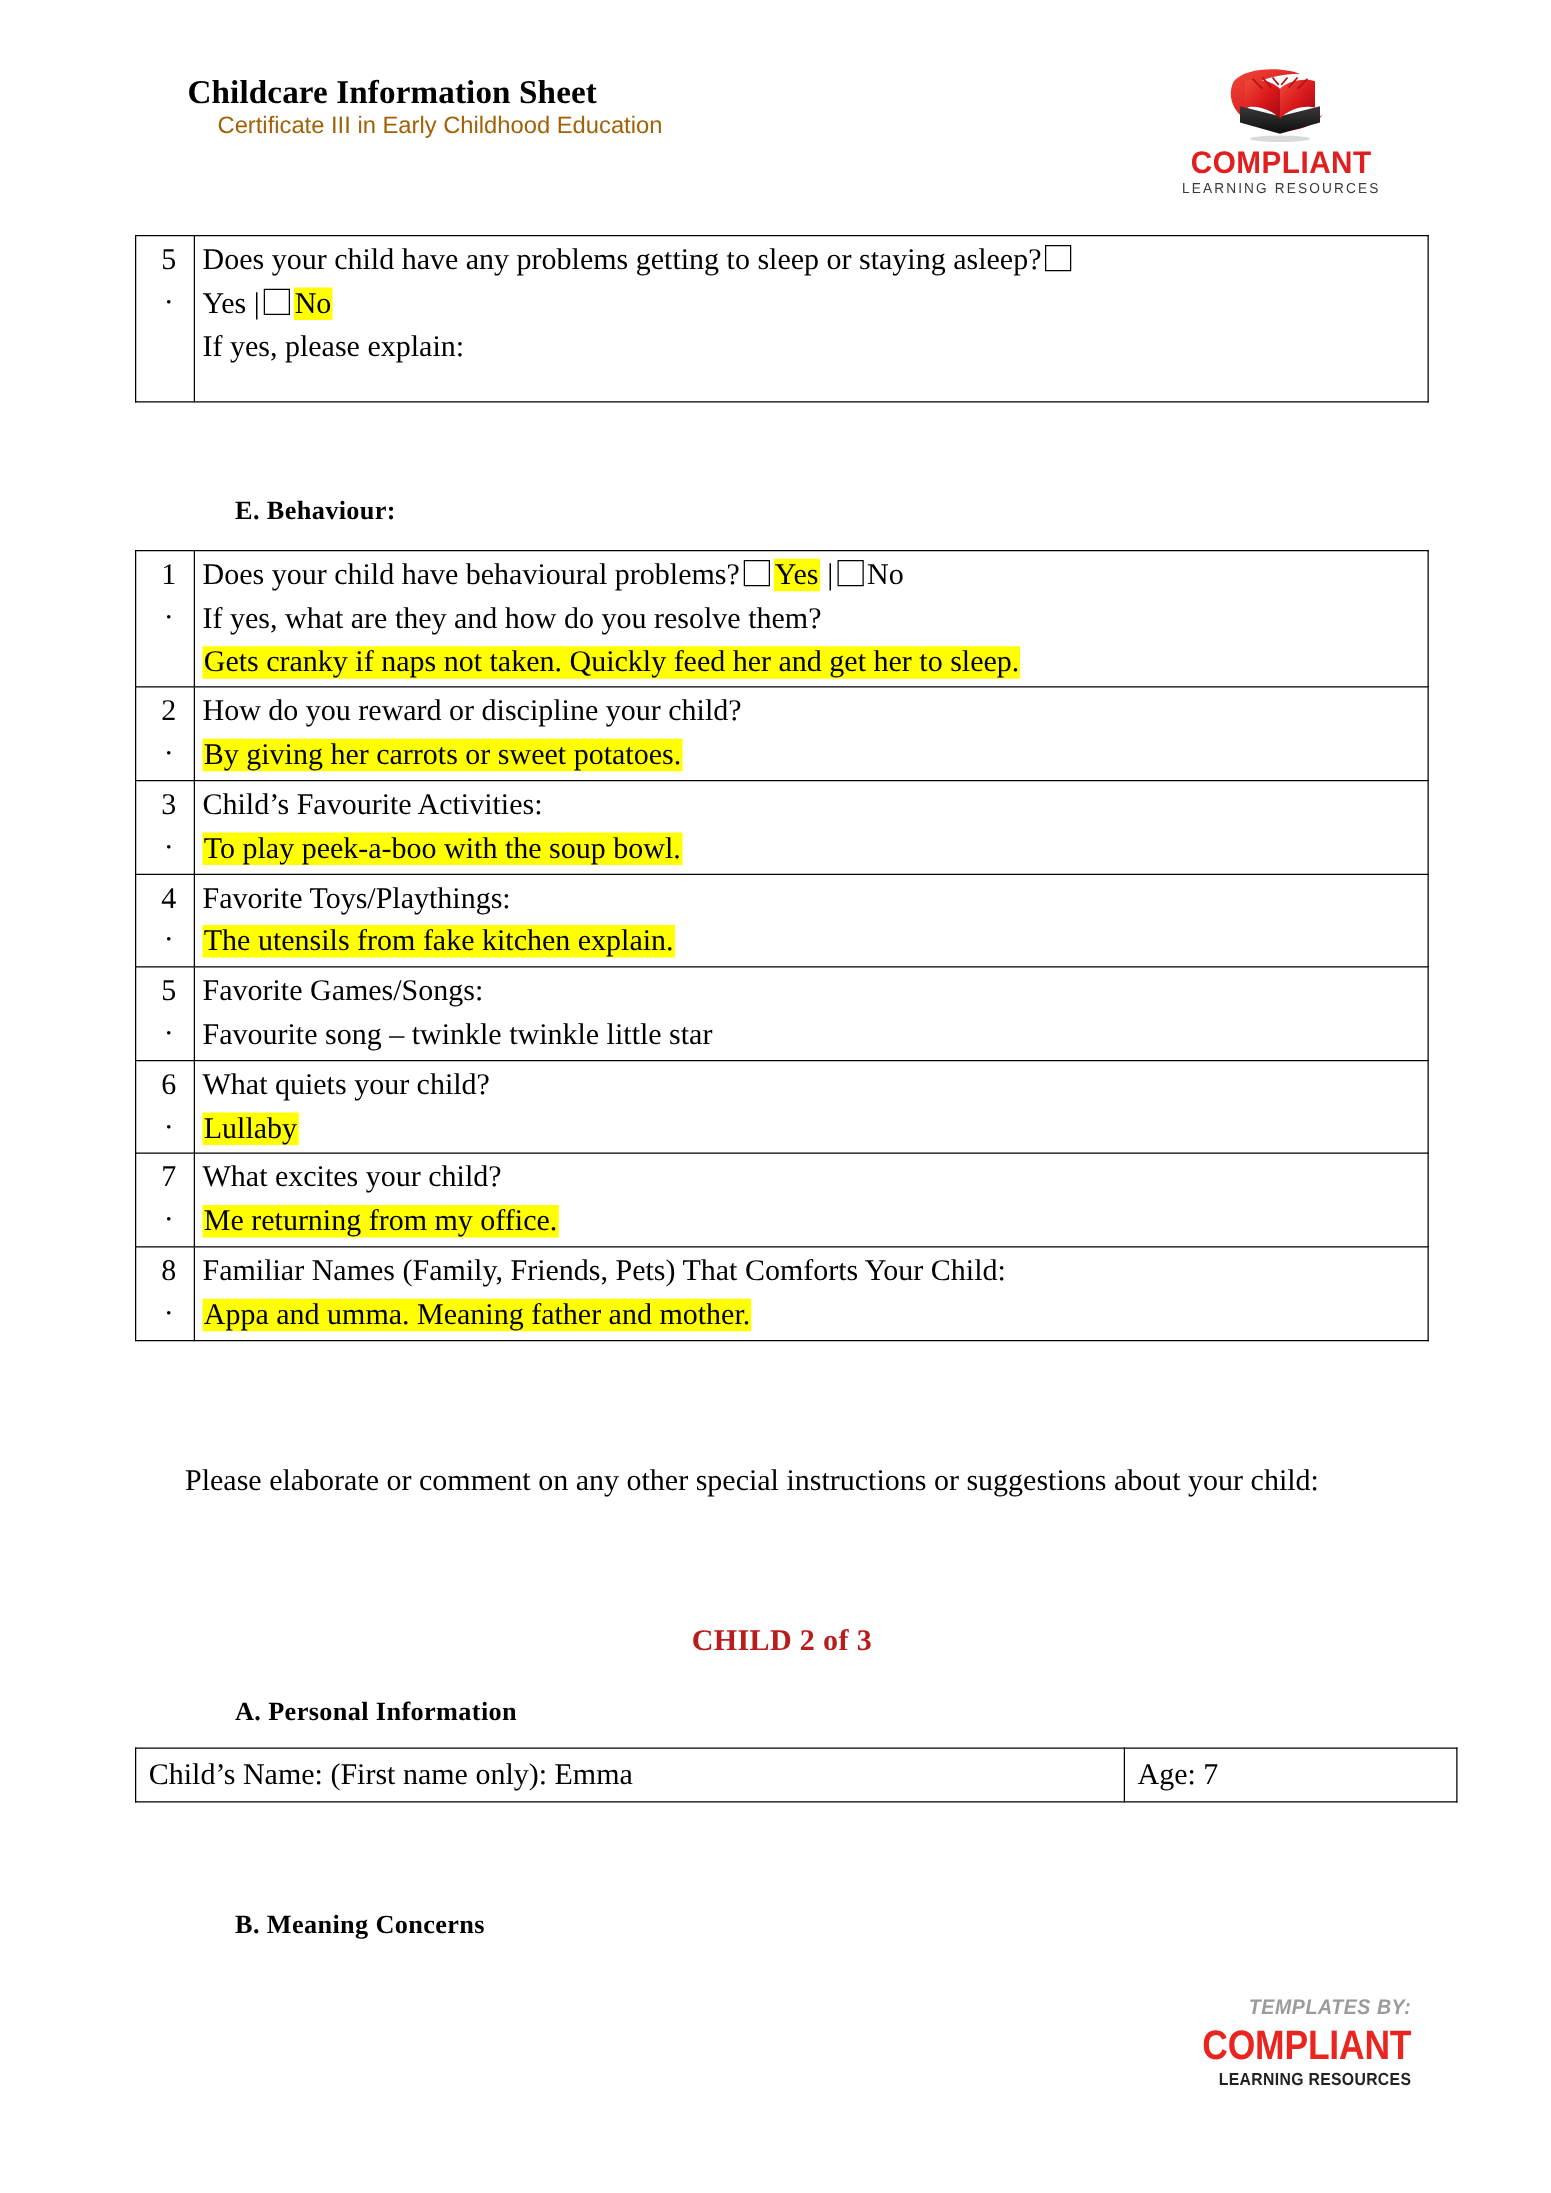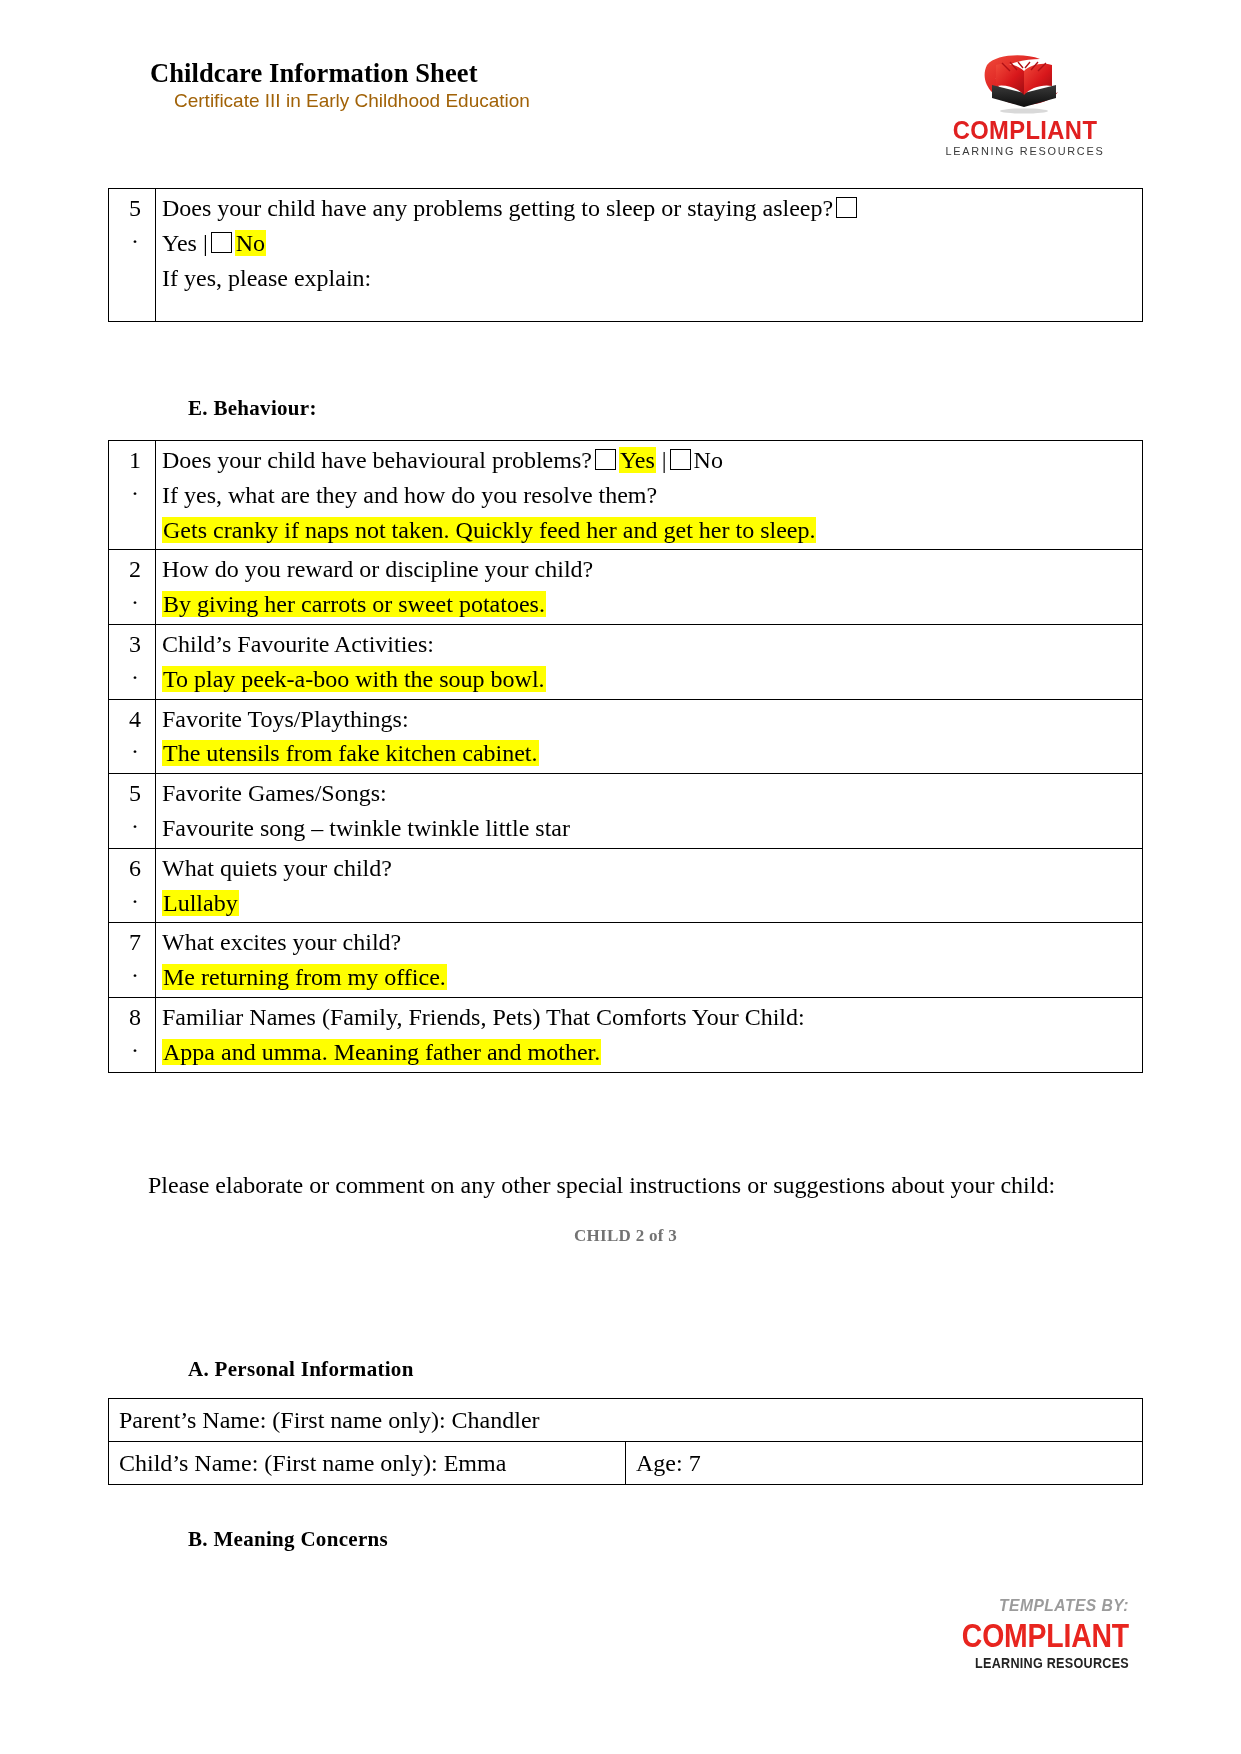--- a/index.html
+++ b/index.html
@@ -156,27 +156,27 @@
     left: 148px;
     top: 1168px;
     width: 940px;
     font-size: 24px;
     line-height: 1.43;
     text-align: justify;
   }
   #child-banner {
     position: absolute;
     left: 108px;
-    top: 1226px;
+    top: 1300px;
     width: 1035px;
     text-align: center;
     font-family: "Liberation Serif", serif;
     font-weight: bold;
-    font-size: 17px;
-    color: #737373;
+    font-size: 24px;
+    color: #b91c1c;
     letter-spacing: 0.3px;
   }
   #heading-personal {
     left: 188px;
     top: 1357px;
   }
   #table-personal {
     position: absolute;
     left: 108px;
     top: 1398px;
@@ -333,21 +333,21 @@
         <span class="q-text"><span class="hl">To play peek-a-boo with the soup bowl.</span></span>
       </td>
     </tr>
     <tr>
       <td class="numcell">
         <span class="n">4</span>
         <span class="dot">.</span>
       </td>
       <td>
         <span class="q-text">Favorite Toys/Playthings:</span>
-        <span class="q-text"><span class="hl">The utensils from fake kitchen cabinet.</span></span>
+        <span class="q-text"><span class="hl">The utensils from fake kitchen explain.</span></span>
       </td>
     </tr>
     <tr>
       <td class="numcell">
         <span class="n">5</span>
         <span class="dot">.</span>
       </td>
       <td>
         <span class="q-text">Favorite Games/Songs:</span>
         <span class="q-text">Favourite song – twinkle twinkle little star</span>
@@ -387,23 +387,20 @@
     </table>
 
   <div id="para-elaborate">Please elaborate or comment on any other special instructions or suggestions about your child:</div>
 
   <div id="child-banner">CHILD 2 of 3</div>
 
   <div class="section-heading" id="heading-personal">A. Personal Information</div>
 
   <table class="doc-table" id="table-personal">
     <tbody>
-        <tr>
-      <td colspan="2">Parent’s Name: (First name only): Chandler</td>
-    </tr>
     <tr>
       <td style="width:780px;">Child’s Name: (First name only): Emma</td>
       <td style="width:255px;">Age:  7</td>
     </tr>
   </tbody>
     </table>
 
   <div class="section-heading" id="heading-health">B. Meaning Concerns</div>
 
   <div class="footer">

